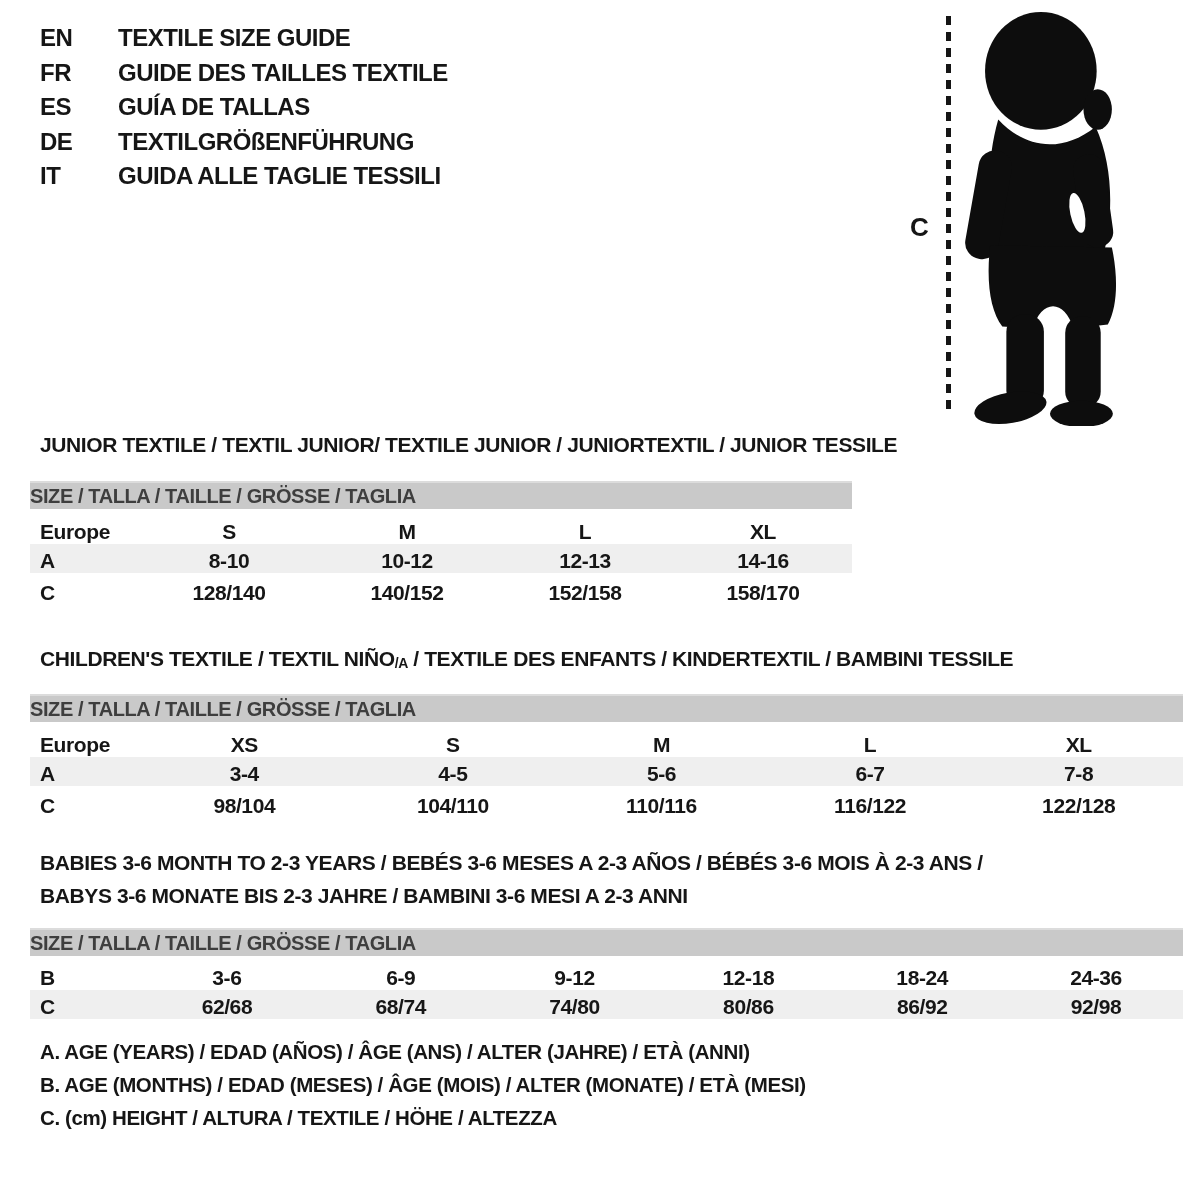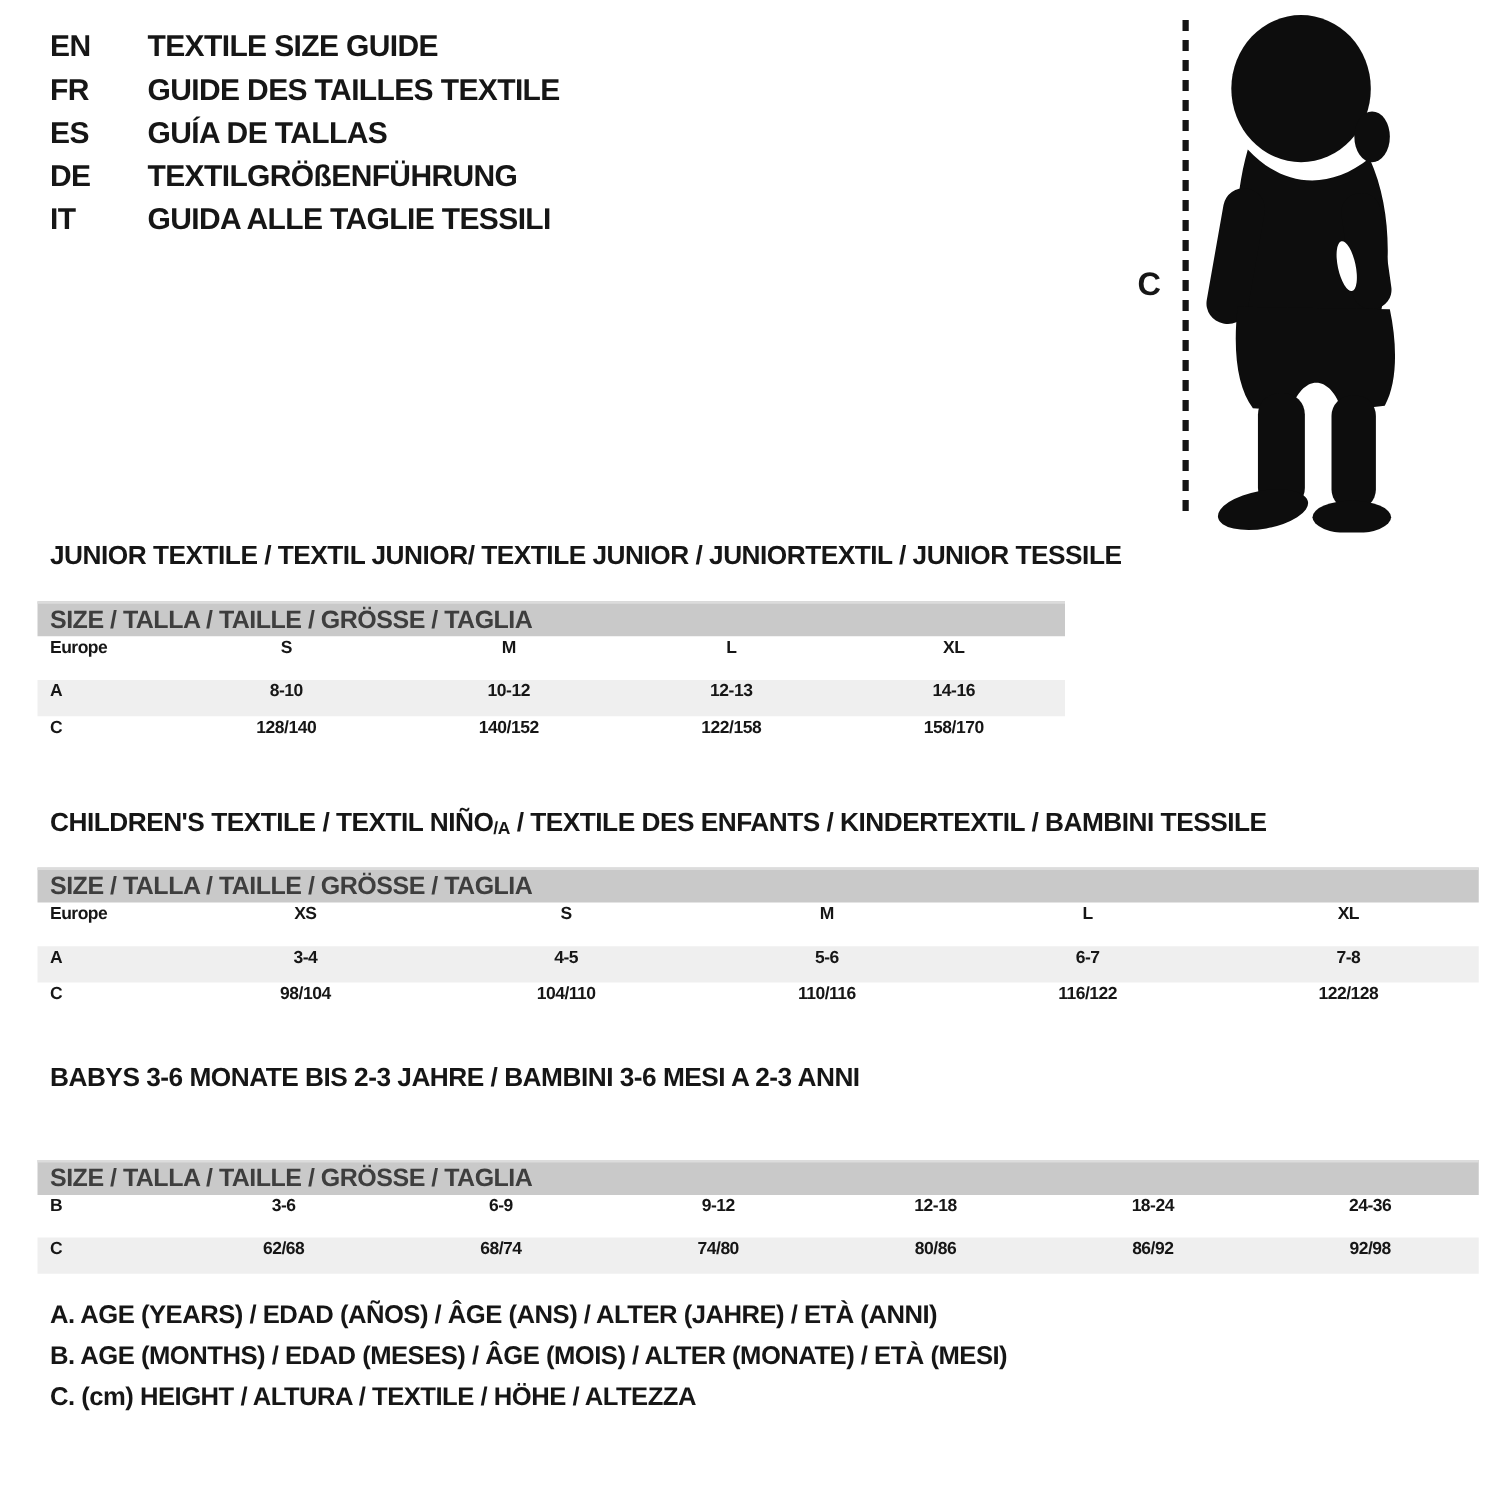--- a/index.html
+++ b/index.html
@@ -21,22 +21,22 @@
   .c-label{left:910px;top:212px;font-size:26px;}
   .baby{left:956px;top:10px;}
 
   
   .sec-title{font-size:21px;letter-spacing:-0.4px;white-space:nowrap;line-height:32.5px;}
   .sub{font-size:14px;vertical-align:-2px;}
 
   
   .size-table{box-sizing:border-box;}
   .bar{height:28px;background:#c9c9c9;color:#3e3e3e;font-size:20px;line-height:27px;
-    padding-left:10px;letter-spacing:-0.4px;border-top:2px solid #dcdcdc;box-sizing:border-box;}
-  .trow{display:flex;align-items:flex-start;font-size:14px;letter-spacing:-0.4px;}
+    padding-left:0;letter-spacing:-0.4px;border-top:2px solid #dcdcdc;box-sizing:border-box;}
+  .trow{display:flex;align-items:flex-end;font-size:21px;letter-spacing:-0.4px;}
   .trow .lbl{width:110px;padding-left:10px;box-sizing:border-box;}
   .trow .cell{flex:1;text-align:center;}
   .h35{height:35px}.h34{height:34px}.h32{height:32px}.h29{height:29px}
   .shaded{background:#efefef;}
 
   
   .legend{left:40px;top:1035px;font-size:20.5px;line-height:33px;letter-spacing:-0.4px;}
 </style>
 </head>
 <body>
@@ -97,21 +97,21 @@
     <span class="lbl">A</span>
     <span class="cell">8-10</span>
     <span class="cell">10-12</span>
     <span class="cell">12-13</span>
     <span class="cell">14-16</span>
   </div>
   <div class="trow h32">
     <span class="lbl">C</span>
     <span class="cell">128/140</span>
     <span class="cell">140/152</span>
-    <span class="cell">122/158</span>
+    <span class="cell">152/158</span>
     <span class="cell">158/170</span>
   </div>
 </div>
 
 <div class="abs sec-title" style="left:40px;top:643px;">
   <span>CHILDREN'S TEXTILE / TEXTIL NIÑO</span><span class="sub">/A</span><span> / TEXTILE DES ENFANTS / KINDERTEXTIL / BAMBINI TESSILE</span>
 </div>
 
 <div class="abs size-table" style="left:30px;top:694px;width:1153px;">
   <div class="bar">SIZE / TALLA / TAILLE / GRÖSSE / TAGLIA</div>
@@ -135,20 +135,21 @@
     <span class="lbl">C</span>
     <span class="cell">98/104</span>
     <span class="cell">104/110</span>
     <span class="cell">110/116</span>
     <span class="cell">116/122</span>
     <span class="cell">122/128</span>
   </div>
 </div>
 
 <div class="abs sec-title" style="left:40px;top:847px;">
+  <div>BABIES 3-6 MONTH TO 2-3 YEARS / BEBÉS 3-6 MESES A 2-3 AÑOS / BÉBÉS 3-6 MOIS À 2-3 ANS /</div>
   <div>BABYS 3-6 MONATE BIS 2-3 JAHRE / BAMBINI 3-6 MESI A 2-3 ANNI</div>
 </div>
 
 <div class="abs size-table" style="left:30px;top:928px;width:1153px;">
   <div class="bar">SIZE / TALLA / TAILLE / GRÖSSE / TAGLIA</div>
   <div class="trow h34">
     <span class="lbl">B</span>
     <span class="cell">3-6</span>
     <span class="cell">6-9</span>
     <span class="cell">9-12</span>

